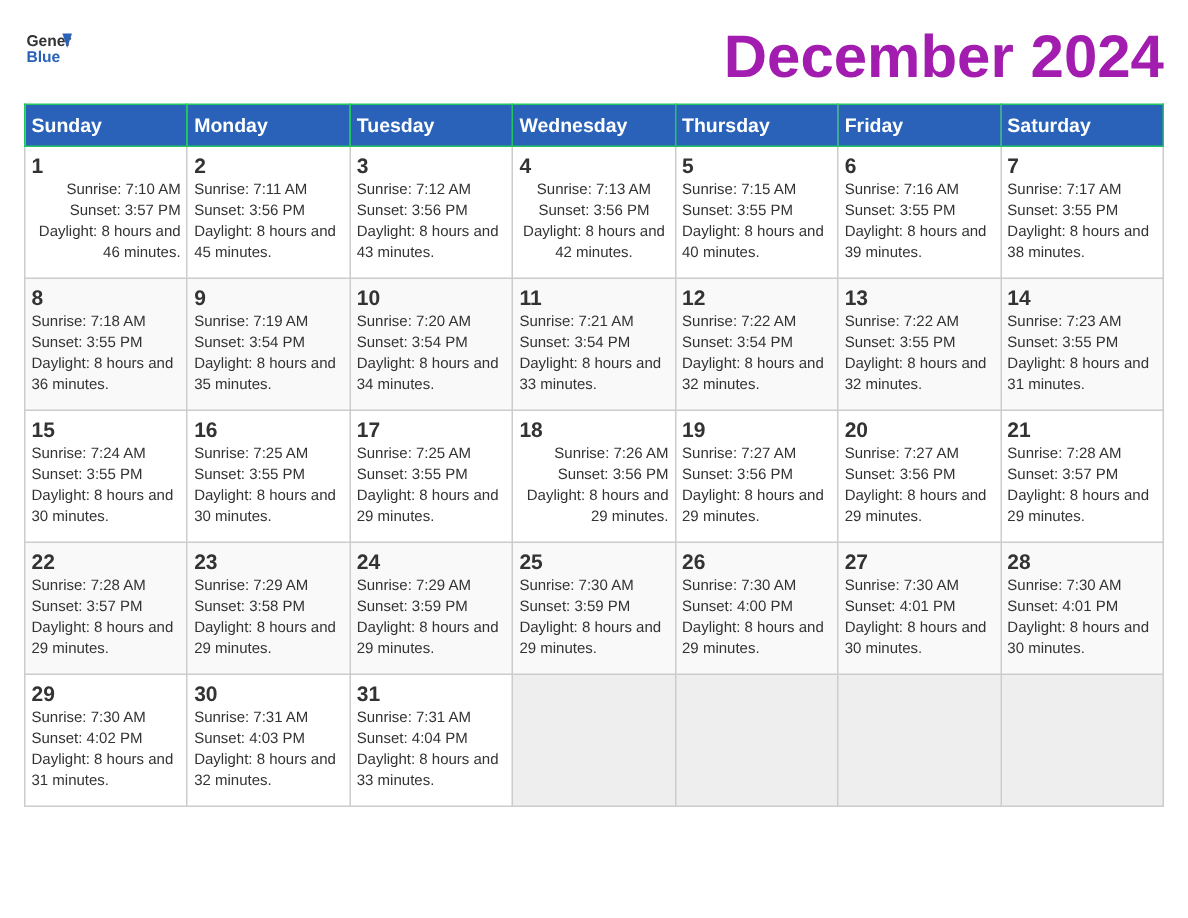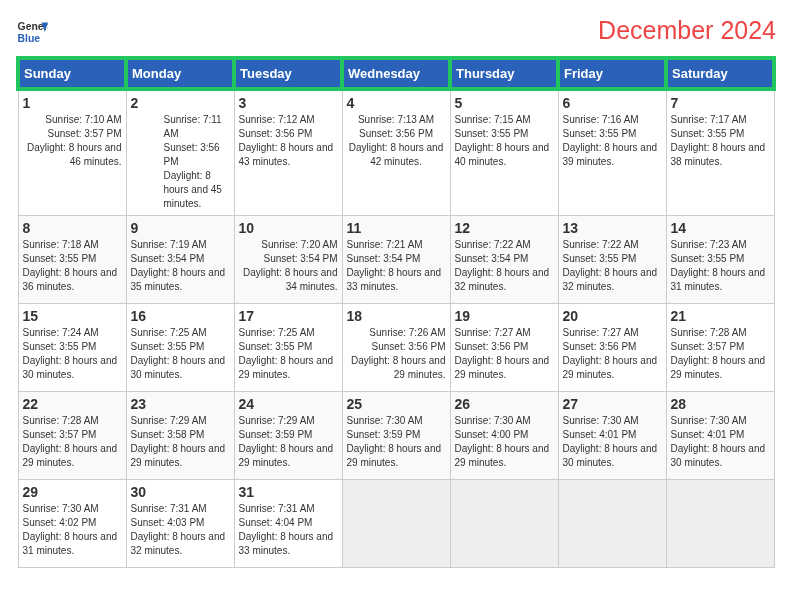--- a/index.html
+++ b/index.html
@@ -22,41 +22,41 @@
       gap: 4px;
     }
     .logo-icon {
       width: 32px;
       height: 32px;
     }
     .title-area {
       text-align: right;
     }
     .month-title {
-      font-size: 25px;
-      font-weight: normal;
-      color: #ef4444;
+      font-size: 40px;
+      font-weight: bold;
+      color: #a21caf;
     }
     .location-title {
       font-size: 16px;
       color: #333;
     }
     .calendar-table {
       width: 100%;
       border-collapse: collapse;
       font-size: 11px;
     }
     .calendar-table th {
       background: #2962b8;
       color: #fff;
       padding: 6px 4px;
       text-align: left;
       font-size: 13px;
       font-weight: bold;
-      border: 4px solid #22c55e;
+      border: 1px solid #22c55e;
     }
     .calendar-table td {
       border: 1px solid #ccc;
       vertical-align: top;
       padding: 4px;
       width: calc(100% / 7);
       height: 88px;
     }
     .day-number {
       font-size: 14px;
@@ -108,21 +108,21 @@
   <tbody id="calendar-body">
       <tr>
         <td>
           <span class="day-number">1</span>
           <div class="day-info" style="white-space: pre-line; text-align: right;">Sunrise: 7:10 AM
 Sunset: 3:57 PM
 Daylight: 8 hours and 46 minutes.</div>
         </td>
         <td>
           <span class="day-number">2</span>
-          <div class="day-info" style="white-space: pre-line; margin-left: 33px;">Sunrise: 7:11 AM
+          <div class="day-info" style="white-space: pre-line;">Sunrise: 7:11 AM
 Sunset: 3:56 PM
 Daylight: 8 hours and 45 minutes.</div>
         </td>
         <td>
           <span class="day-number">3</span>
           <div class="day-info" style="white-space: pre-line;">Sunrise: 7:12 AM
 Sunset: 3:56 PM
 Daylight: 8 hours and 43 minutes.</div>
         </td>
         <td>
@@ -158,21 +158,21 @@
 Daylight: 8 hours and 36 minutes.</div>
         </td>
         <td>
           <span class="day-number">9</span>
           <div class="day-info" style="white-space: pre-line;">Sunrise: 7:19 AM
 Sunset: 3:54 PM
 Daylight: 8 hours and 35 minutes.</div>
         </td>
         <td>
           <span class="day-number">10</span>
-          <div class="day-info" style="white-space: pre-line; text-align: right;">Sunrise: 7:20 AM
+          <div class="day-info" style="white-space: pre-line;">Sunrise: 7:20 AM
 Sunset: 3:54 PM
 Daylight: 8 hours and 34 minutes.</div>
         </td>
         <td>
           <span class="day-number">11</span>
           <div class="day-info" style="white-space: pre-line;">Sunrise: 7:21 AM
 Sunset: 3:54 PM
 Daylight: 8 hours and 33 minutes.</div>
         </td>
         <td>

